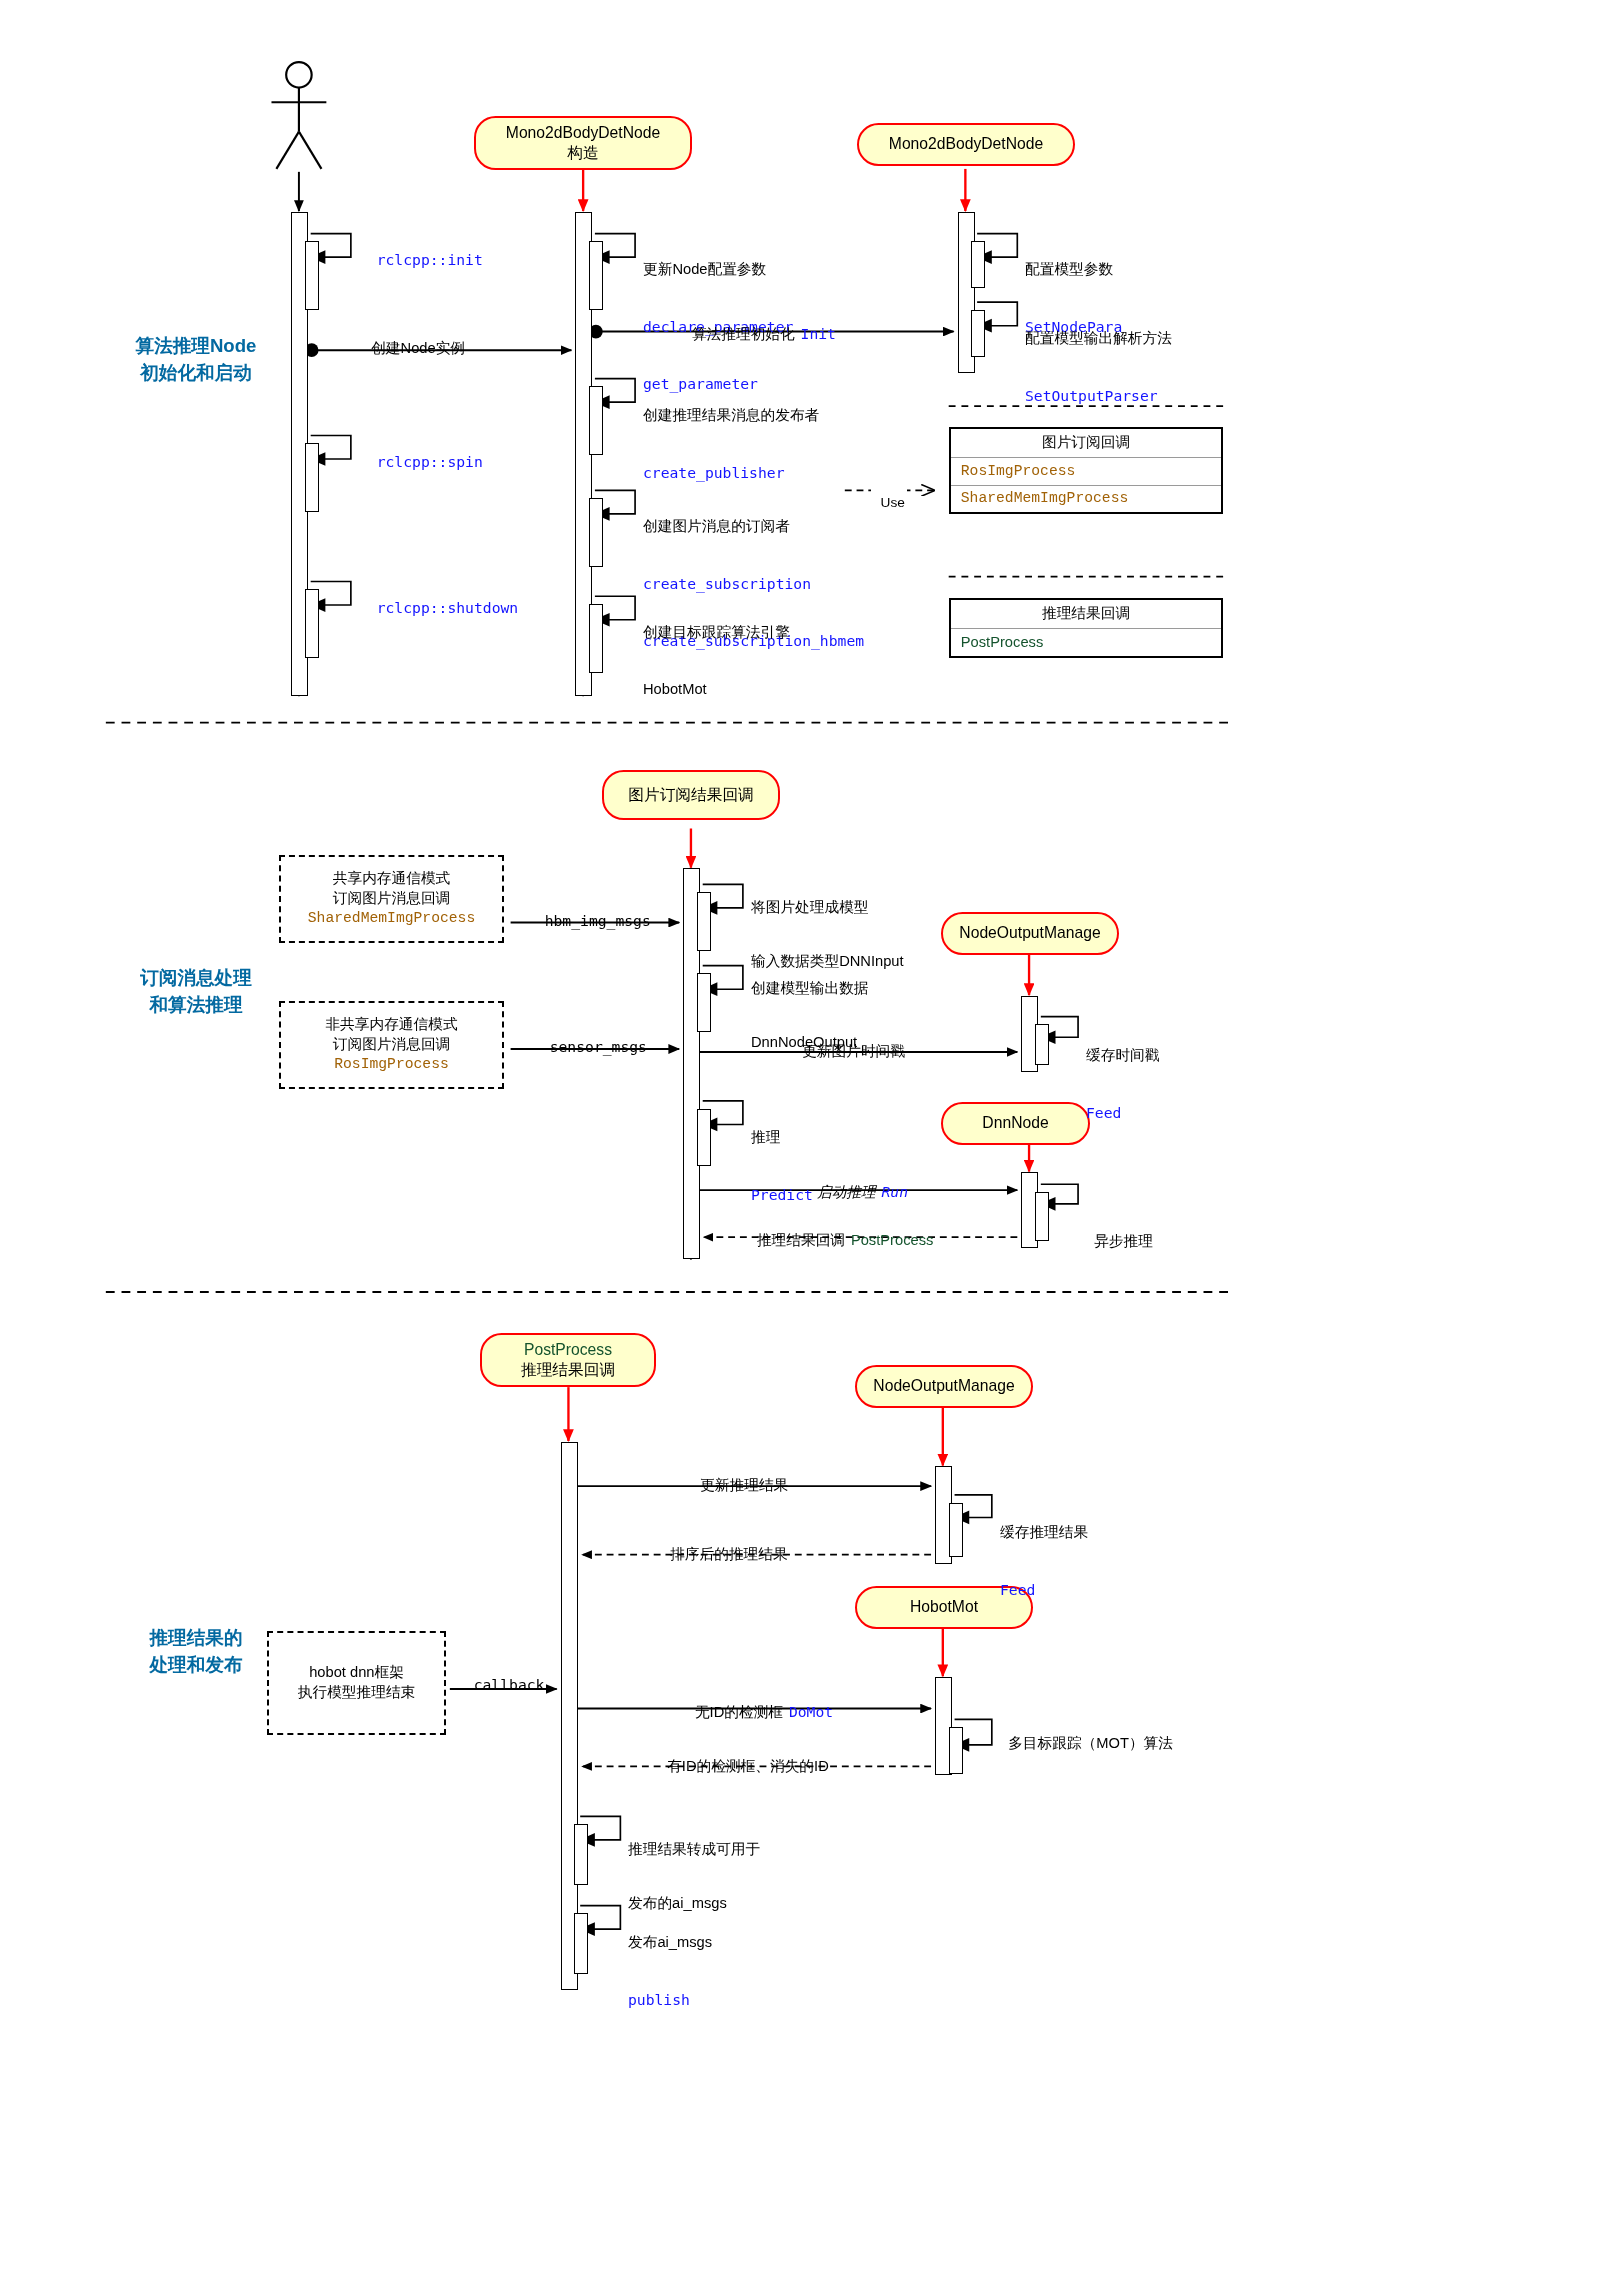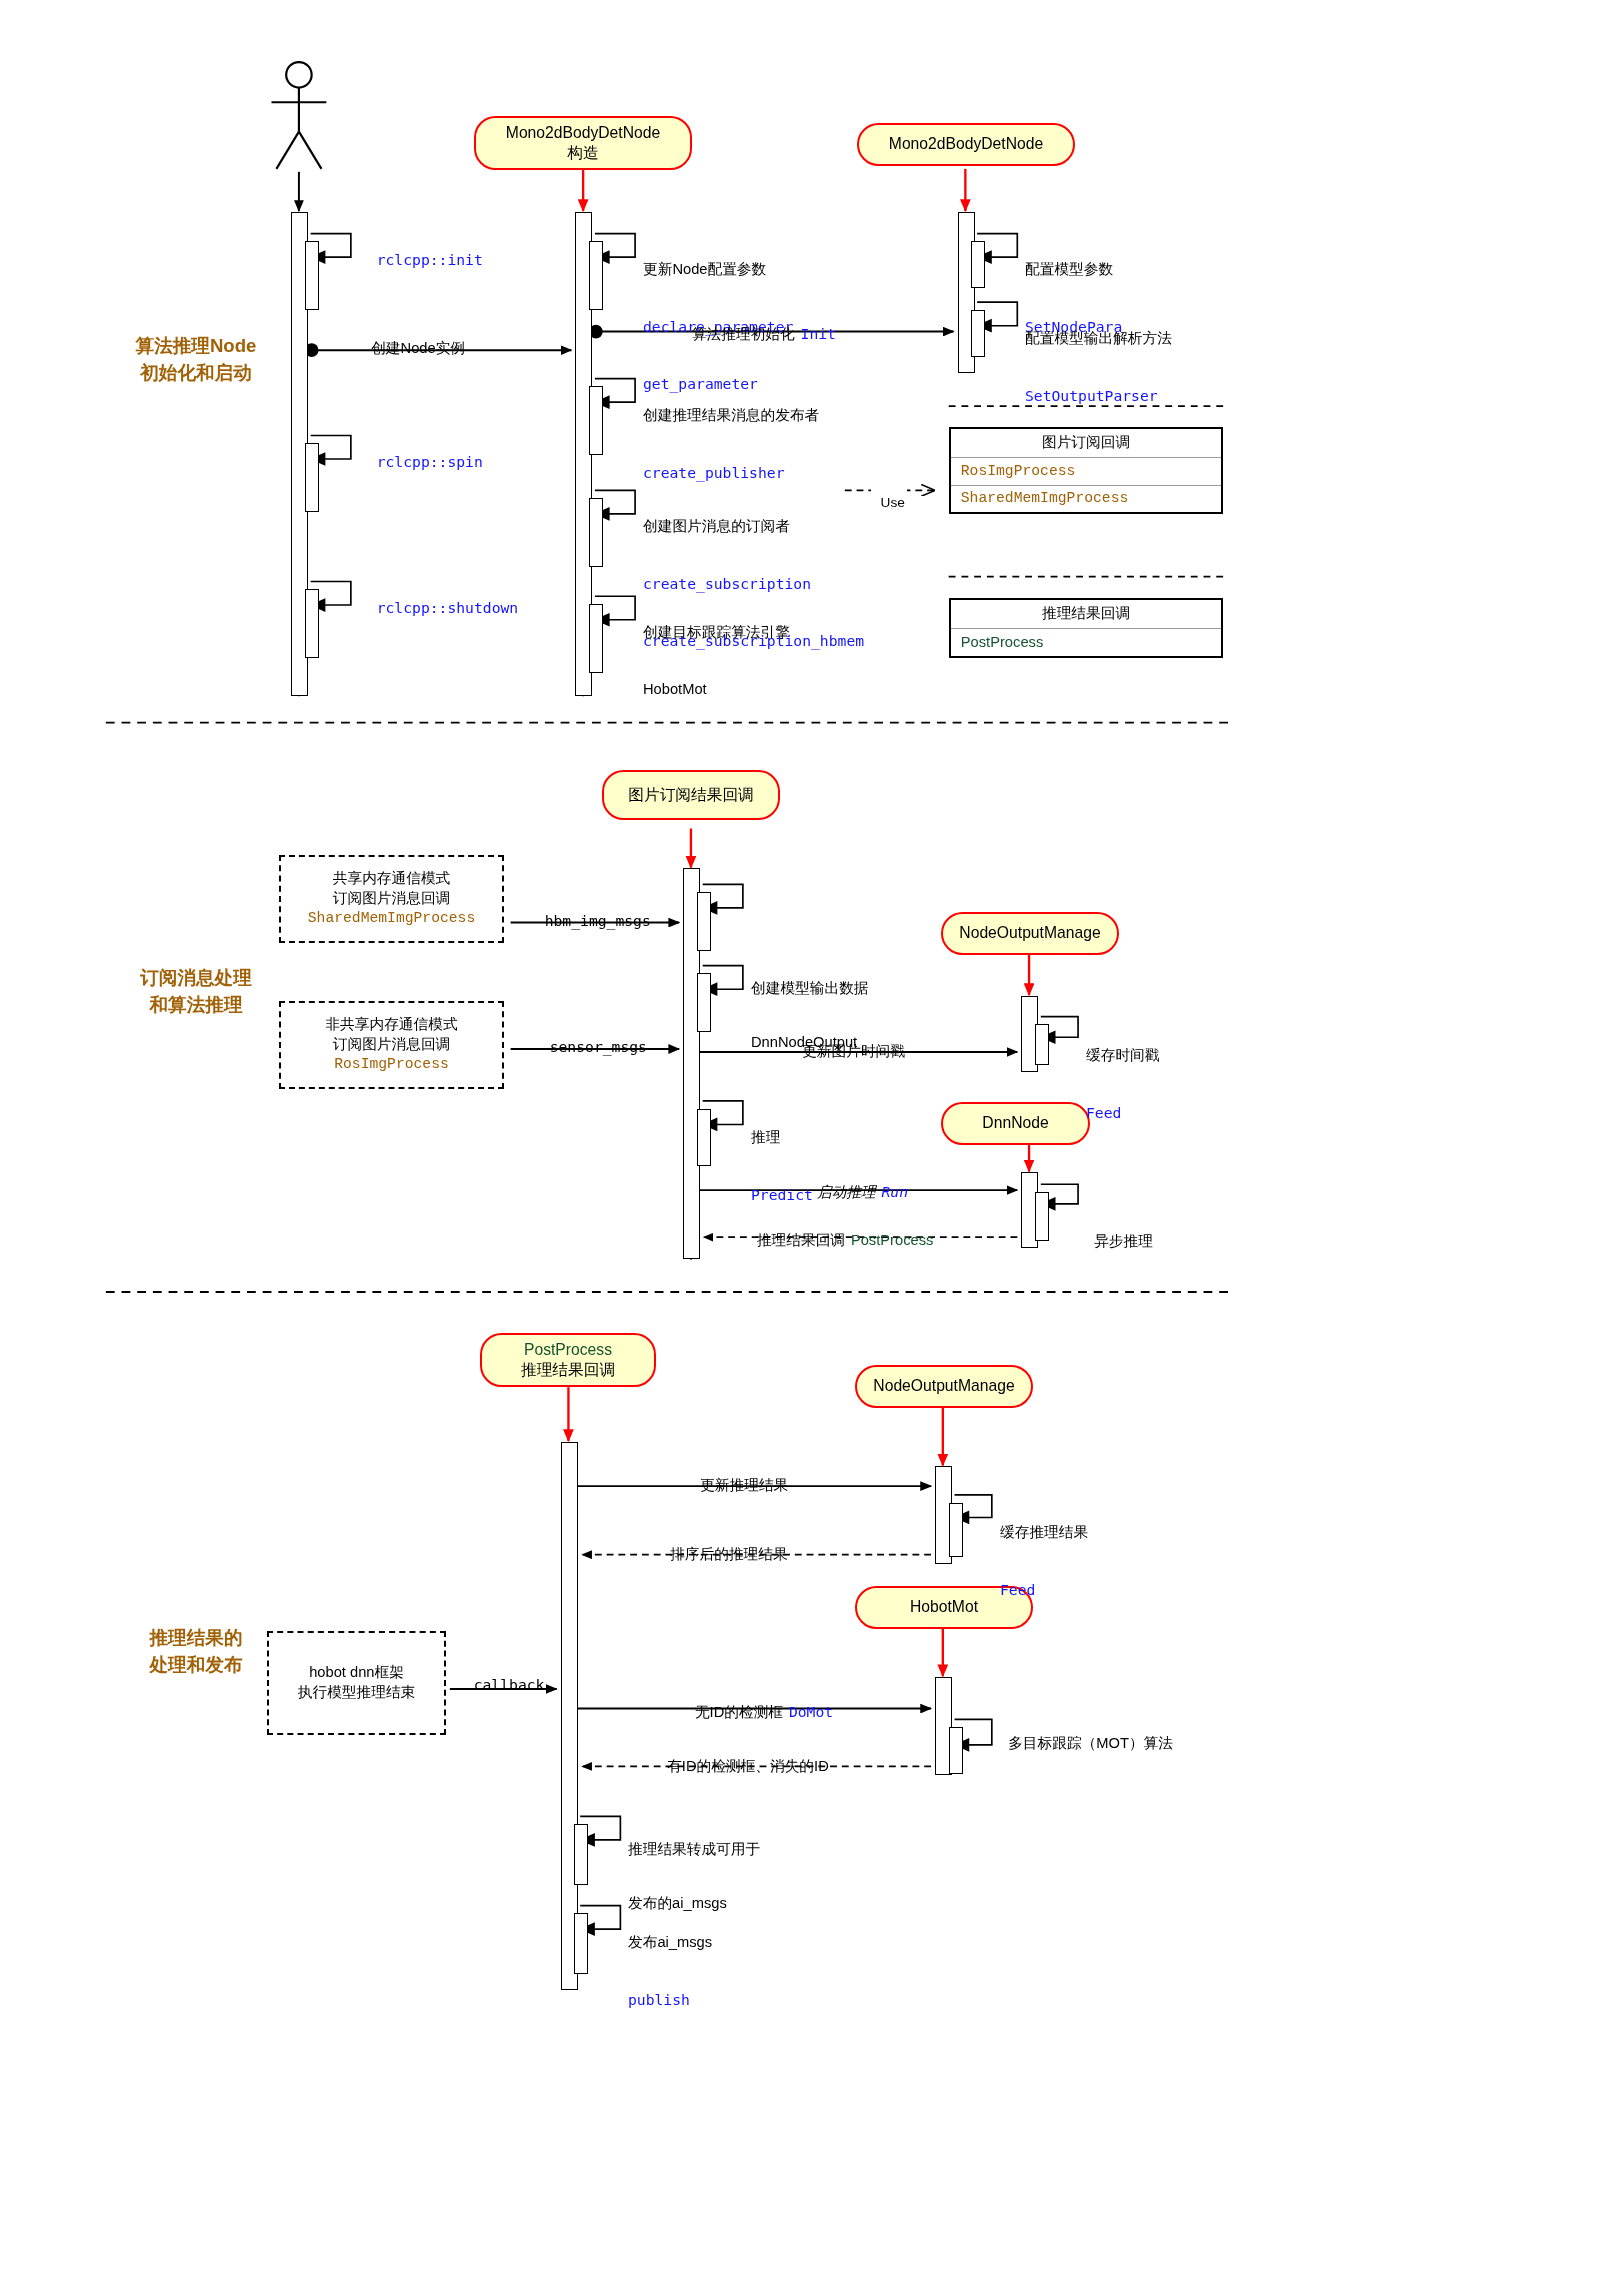--- a/index.html
+++ b/index.html
@@ -12,21 +12,21 @@
   
   .lbl{position:absolute;white-space:pre;line-height:1.22;}
   .cn{font-family:"Liberation Sans","DejaVu Sans",sans-serif;font-size:14.7px;color:#000;}
   .mono{font-family:"DejaVu Sans Mono","Liberation Mono",monospace;font-size:14.7px;color:#1414ff;}
   .mono-blk{font-family:"DejaVu Sans Mono","Liberation Mono",monospace;font-size:14.7px;color:#000;}
   .red{color:#a16207;font-family:Liberation Mono, monospace;}
   .purple{color:#14532d;}
 
   
   .sect-title{position:absolute;font-weight:bold;font-size:18.6px;line-height:1.45;
-              text-align:center;color:#a16207;}
+              text-align:center;color:#0369a1;}
 
   
   .head{position:absolute;background:#ffffcc;border:2px solid #ff0000;
         border-radius:21.6px;display:flex;flex-direction:column;align-items:center;
         justify-content:center;text-align:center;font-size:15.7px;line-height:1.3;
         box-sizing:border-box;padding:3.9px 9.8px;}
 
   
   .note{position:absolute;border:2px dashed #000;background:#fff;box-sizing:border-box;
         display:flex;flex-direction:column;align-items:center;justify-content:center;
@@ -327,20 +327,24 @@
 <div class="lbl cn" style="left:794px;top:1025px;">
   <span>更新图片时间戳</span>
 </div>
 <div class="lbl" style="left:808px;top:1162px;font-style:italic;">
   <span class="cn">启动推理</span><span class="mono" style="margin-left:5.9px;">Run</span>
 </div>
 <div class="lbl" style="left:748px;top:1210px;">
   <span class="cn">推理结果回调</span><span class="cn purple" style="margin-left:5.9px;">PostProcess</span>
 </div>
 
+<div class="lbl cn" style="left:751px;top:863px;">
+  <div>将图片处理成模型</div>
+  <div>输入数据类型DNNInput</div>
+</div>
 <div class="lbl cn" style="left:751px;top:944px;">
   <div>创建模型输出数据</div>
   <div>DnnNodeOutput</div>
 </div>
 <div class="lbl" style="left:751px;top:1090px;">
   <div class="cn">推理</div>
   <div class="mono">Predict</div>
 </div>
 <div class="lbl" style="left:1086px;top:1008px;">
   <div class="cn">缓存时间戳</div>

